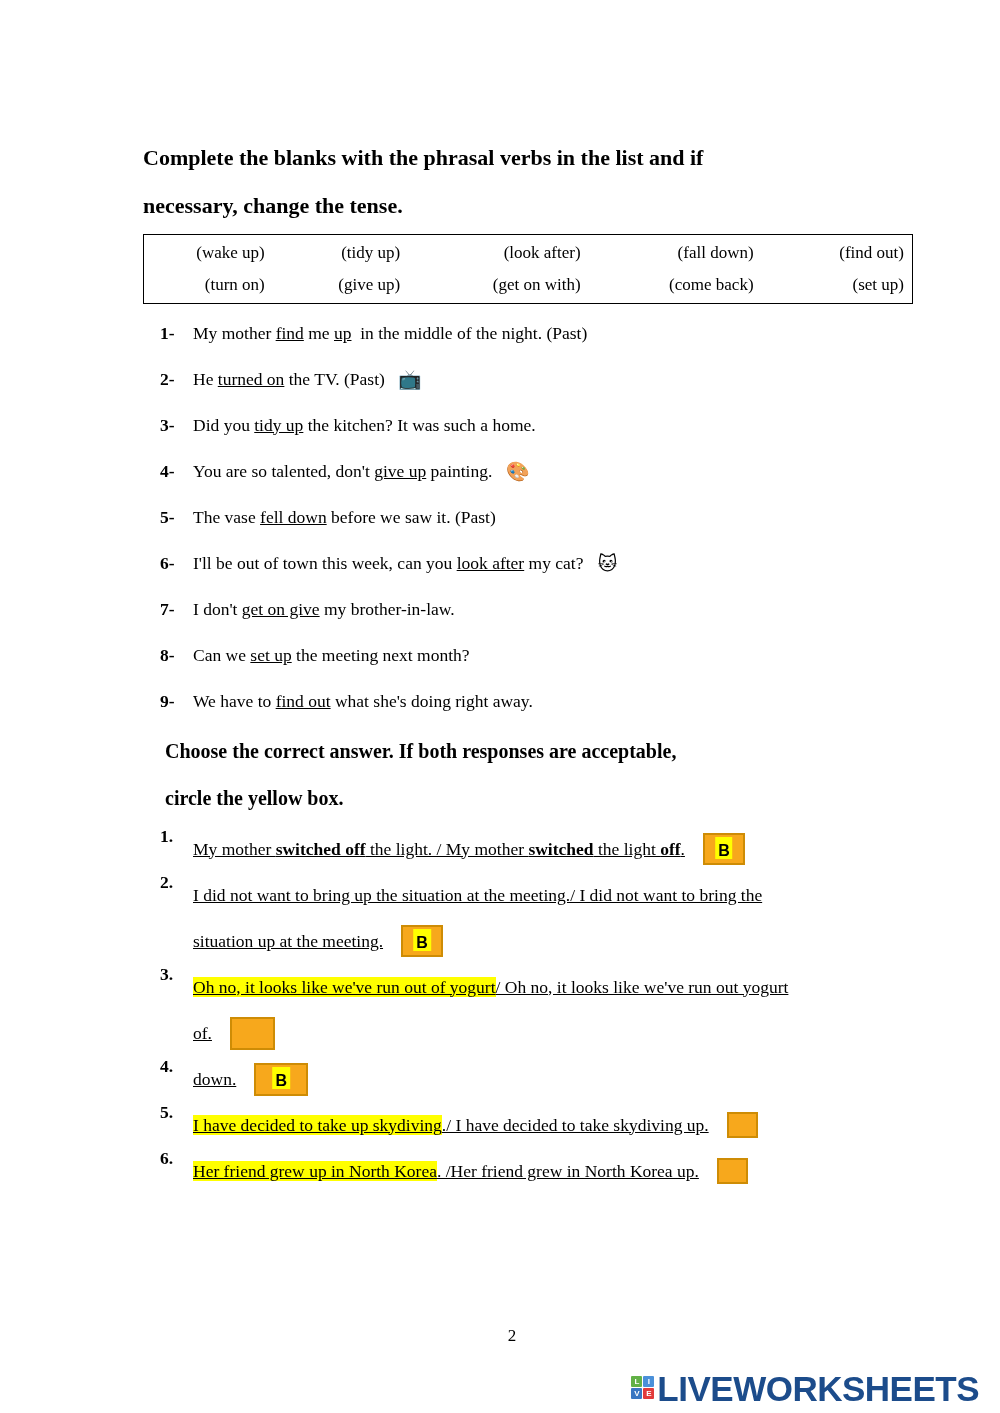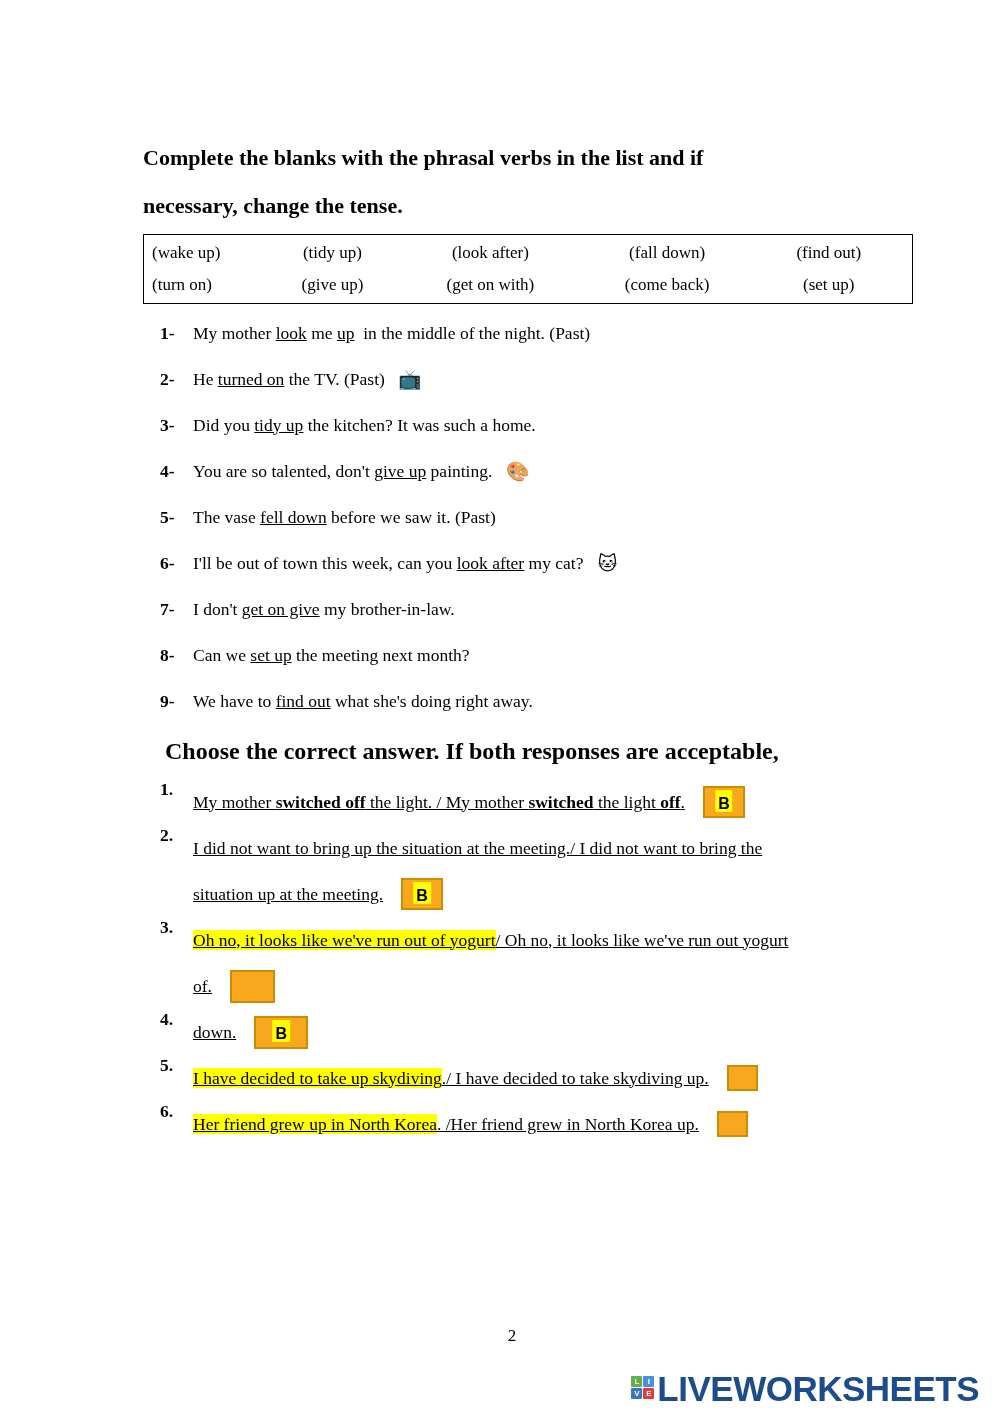--- a/index.html
+++ b/index.html
@@ -16,33 +16,33 @@
     overflow:hidden;
     font-family:"Liberation Serif",serif;
     color:#000;
     margin-left:12px;
   }
   .content{position:absolute;left:131px;top:134px;width:770px;}
 
   .ws-title{font-weight:bold;font-size:22px;line-height:48px;}
   .word-bank{border:1px solid #000;margin-top:4px;padding:2px 8px;font-size:17px;}
   .wb-row{display:grid;grid-template-columns:15% 18% 24% 23% 20%;line-height:32px;}
-  .wb-cell{text-align:center;white-space:pre;}
-  .wb-row .wb-cell:first-child{text-align:left;}
+  .wb-cell{text-align:right;white-space:pre;}
+  .wb-row .wb-cell:first-child{text-align:right;}
 
   .ex1-list{margin-top:6px;}
   .item{display:flex;align-items:center;height:46px;padding-left:17px;font-size:17.5px;}
   .num{width:33px;flex-shrink:0;font-weight:bold;}
   .txt span{white-space:pre-wrap;}
   .u{text-decoration:underline;}
   .b{font-weight:bold;}
   .hl{background:var(--hl);}
   .emoji{margin-left:14px;font-size:19px;font-family:"DejaVu Sans",sans-serif;}
 
-  .ws-title2{font-weight:bold;font-size:24px;line-height:47px;padding-left:22px;margin-top:4px;}
+  .ws-title2{font-weight:bold;font-size:20px;line-height:47px;padding-left:22px;margin-top:4px;}
   .ex2-list{margin-top:4px;}
   .item2{display:flex;padding-left:17px;font-size:17.5px;}
   .item2 .num{width:33px;}
   .item2 .body{flex:1;}
   .line{height:46px;display:flex;align-items:center;text-decoration:underline;}
   .line .txt span{white-space:pre-wrap;}
 
   .abox{
     position:relative;
     display:inline-flex;align-items:center;justify-content:center;
@@ -100,21 +100,21 @@
           <div class="wb-cell">(give up)</div>
           <div class="wb-cell">(get on with)</div>
           <div class="wb-cell">(come back)</div>
           <div class="wb-cell">(set up)</div>
         </div>
       </div>
 
     <div class="ex1-list" id="ex1-list">
         <div class="item">
           <span class="num">1-</span>
-          <span class="txt"><span>My mother </span><span class="u">look</span><span> me </span><span class="u">up</span><span>  in the middle of the night. (Past)</span></span>
+          <span class="txt"><span>My mother </span><span class="u">find</span><span> me </span><span class="u">up</span><span>  in the middle of the night. (Past)</span></span>
         </div>
         <div class="item">
           <span class="num">2-</span>
           <span class="txt"><span>He </span><span class="u">turned on</span><span> the TV. (Past)</span></span>
           <span class="emoji">📺</span>
         </div>
         <div class="item">
           <span class="num">3-</span>
           <span class="txt"><span>Did you </span><span class="u">tidy up</span><span> the kitchen? It was such a home.</span></span>
         </div>
@@ -141,20 +141,21 @@
           <span class="txt"><span>Can we </span><span class="u">set up</span><span> the meeting next month?</span></span>
         </div>
         <div class="item">
           <span class="num">9-</span>
           <span class="txt"><span>We have to </span><span class="u">find out</span><span> what she's doing right away.</span></span>
         </div>
       </div>
 
     <div class="ws-title2">
       <div>Choose the correct answer. If both responses are acceptable,</div>
+      <div>circle the yellow box.</div>
     </div>
 
     <div class="ex2-list" id="ex2-list">
         <div class="item2">
           <span class="num">1.</span>
           <div class="body">
             <div class="line">
               <span class="txt"><span>My mother </span><span class="b">switched off</span><span> the light. / My mother </span><span class="b">switched</span><span> the light </span><span class="b">off</span><span>.</span></span>
               <span class="abox md">
                 <span class="bl">B</span>

